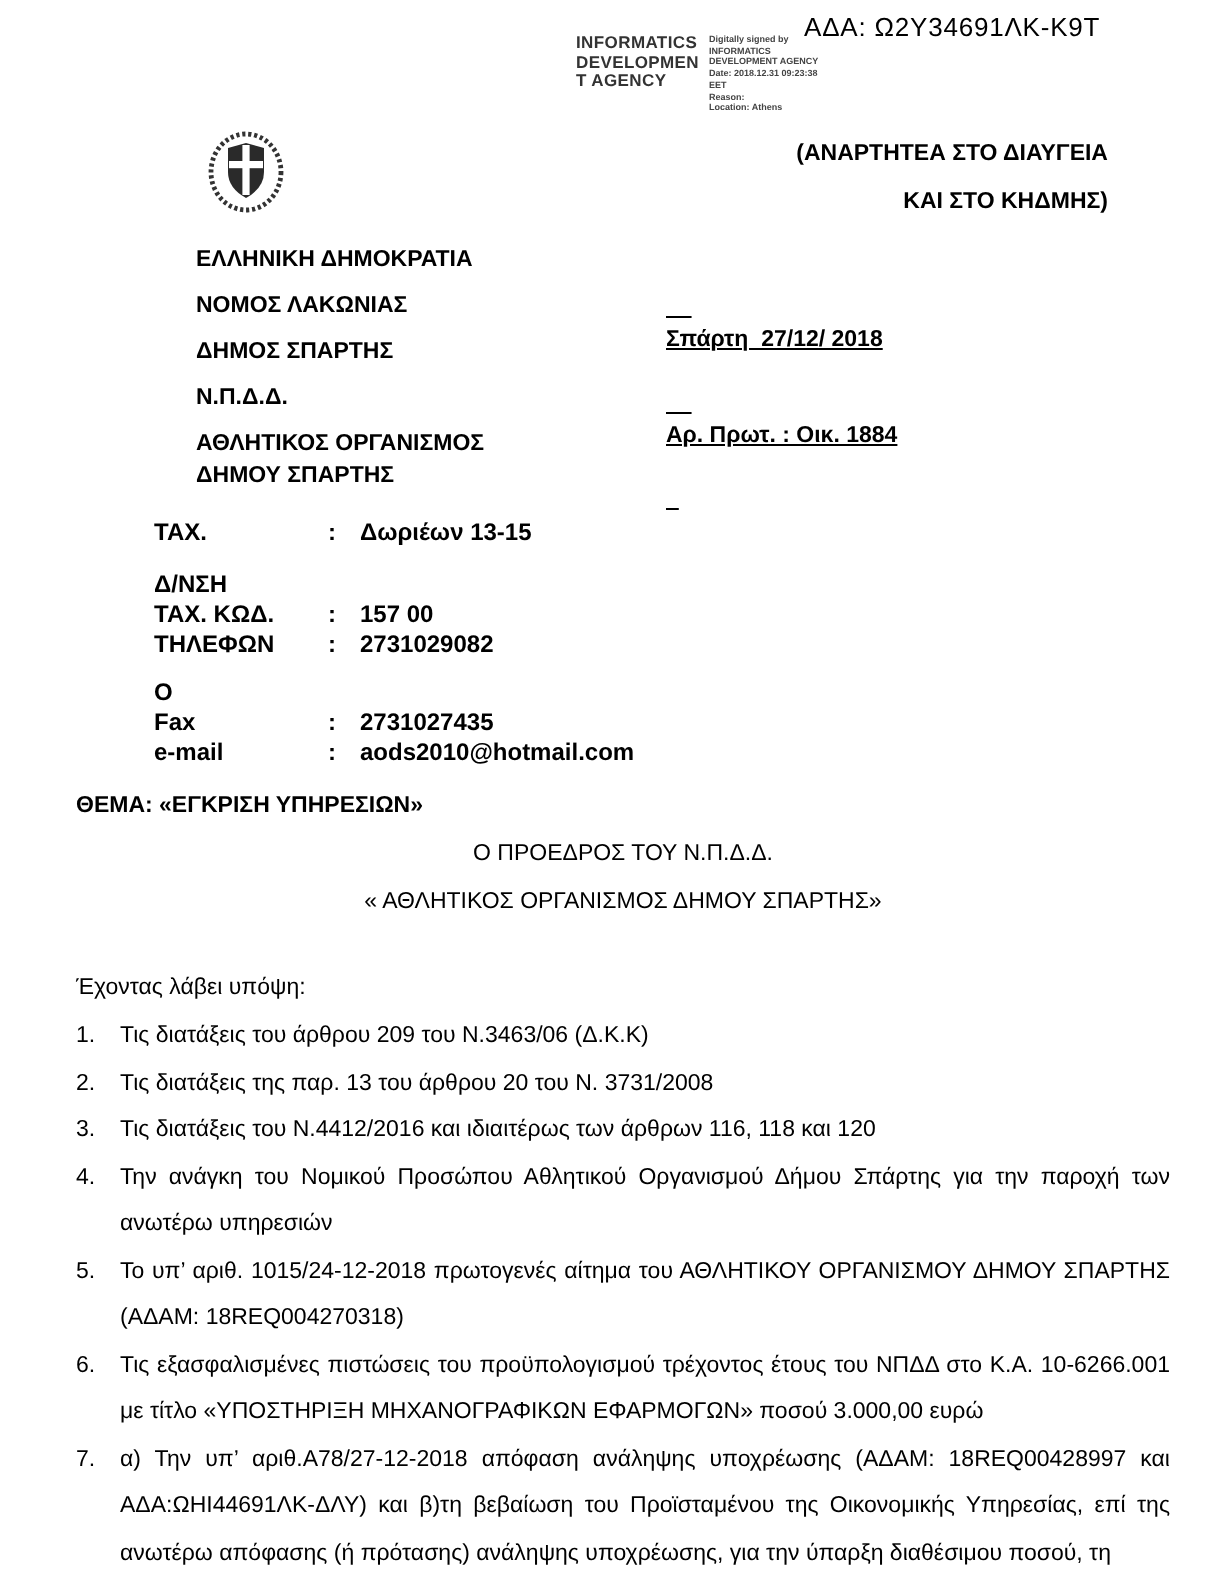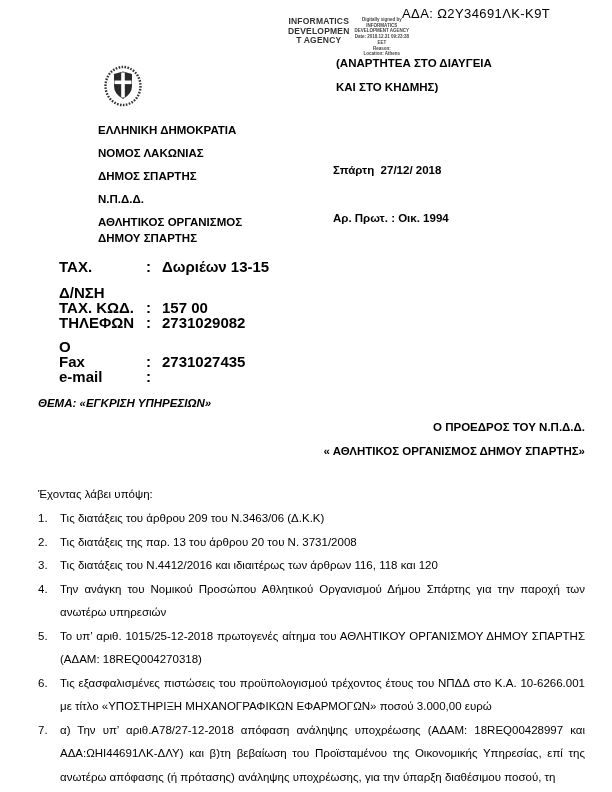--- a/index.html
+++ b/index.html
@@ -1,48 +1,48 @@
 <!DOCTYPE html>
 <html><head>
 <meta charset="utf-8">
 <style>
   html,body{margin:0;padding:0;background:#fff;}
   .page{position:relative;width:612px;height:792px;background:#ffffff;
         font-family:"Liberation Sans",sans-serif;color:#000;overflow:hidden;}
 
   .ada{position:absolute;left:402px;top:6px;font-size:13px;letter-spacing:.4px;color:#000000;}
 
-  .stamp{position:absolute;left:288px;top:17px;display:flex;gap:5px;color:#222;text-align:center;}
+  .stamp{position:absolute;left:288px;top:17px;display:flex;gap:5px;color:#222;}
   .stamp-agency{font-size:8.5px;line-height:9.5px;letter-spacing:.2px;font-weight:bold;color:#333;}
   .stamp-details{font-size:4.5px;line-height:5.7px;font-weight:bold;color:#444;}
 
   .emblem{position:absolute;left:103px;top:65px;width:40px;height:42px;}
 
-  .anartitea{position:absolute;left:336px;top:51px;width:218px;text-align:left;
+  .anartitea{position:absolute;left:336px;top:65px;width:218px;text-align:right;
              font-weight:bold;font-size:11.5px;line-height:24px;}
 
   .org{position:absolute;left:75px;top:124px;font-weight:bold;font-size:11.5px;line-height:13px;}
   .org .line{margin-top:10px;padding-left:23px;}
   .org .line:first-child{margin-top:0;}
   .org .line.tight{margin-top:3px;}
 
   .proto{position:absolute;left:333px;top:130px;font-weight:bold;font-size:11.5px;
-         line-height:16px;white-space:pre-wrap;}
+         line-height:16px;white-space:pre-wrap;text-decoration:underline;}
 
-  .contact{position:absolute;left:59px;top:259px;font-weight:bold;font-size:15px;}
+  .contact{position:absolute;left:77px;top:259px;font-weight:bold;font-size:12px;}
   .contact .row{display:flex;line-height:15px;}
   .contact .row.gap-lg{margin-top:11px;}
   .contact .row.gap-md{margin-top:9px;}
   .contact .lbl{width:87px;white-space:pre-wrap;}
   .contact .sep{width:16px;}
   .contact .val{white-space:pre-wrap;}
 
   .docbody{position:absolute;left:38px;top:397px;width:547px;font-size:11.5px;}
-  .subject{font-weight:bold;line-height:13px;margin:0 0 11px 0;font-style:italic;}
-  .title{text-align:right;font-weight:bold;line-height:13px;margin:0 0 11px 0;}
+  .subject{font-weight:bold;line-height:13px;margin:0 0 11px 0;}
+  .title{text-align:center;font-weight:normal;line-height:13px;margin:0 0 11px 0;}
   .title.last{margin-bottom:30px;}
   .intro{line-height:13px;margin:12px 0 6px 0;}
 
   .list{line-height:23.5px;}
   .item{display:flex;}
   .item .num{width:22px;flex:0 0 22px;}
   .item .txt{flex:1;text-align:justify;}
 </style>
 </head>
 <body>
@@ -88,21 +88,21 @@
     <div class="line">ΕΛΛΗΝΙΚΗ ΔΗΜΟΚΡΑΤΙΑ</div>
     <div class="line">ΝΟΜΟΣ ΛΑΚΩΝΙΑΣ</div>
     <div class="line">ΔΗΜΟΣ ΣΠΑΡΤΗΣ</div>
     <div class="line">Ν.Π.Δ.Δ.</div>
     <div class="line">ΑΘΛΗΤΙΚΟΣ ΟΡΓΑΝΙΣΜΟΣ</div>
     <div class="line tight">ΔΗΜΟΥ ΣΠΑΡΤΗΣ</div>
   </div>
 
   <div class="proto">
     <div>Σπάρτη  27/12/ 2018</div>
-    <div>Αρ. Πρωτ. : Οικ. 1994</div>
+    <div>Αρ. Πρωτ. : Οικ. 1884</div>
   </div>
 
   <div class="contact">
     <div class="row">
       <span class="lbl">ΤΑΧ.</span>
       <span class="sep">:</span>
       <span class="val">Δωριέων 13-15</span>
     </div>
     <div class="row gap-lg">
       <span class="lbl">Δ/ΝΣΗ</span>
@@ -125,20 +125,21 @@
       <span class="val"></span>
     </div>
     <div class="row">
       <span class="lbl">Fax</span>
       <span class="sep">:</span>
       <span class="val">2731027435</span>
     </div>
     <div class="row">
       <span class="lbl">e-mail</span>
       <span class="sep">:</span>
+      <span class="val">aods2010@hotmail.com</span>
     </div>
   </div>
 
   <div class="docbody">
     <div class="subject">ΘΕΜΑ: «ΕΓΚΡΙΣΗ ΥΠΗΡΕΣΙΩΝ»</div>
     <div class="title">Ο ΠΡΟΕΔΡΟΣ ΤΟΥ Ν.Π.Δ.Δ.</div>
     <div class="title last">« ΑΘΛΗΤΙΚΟΣ ΟΡΓΑΝΙΣΜΟΣ  ΔΗΜΟΥ ΣΠΑΡΤΗΣ»</div>
 
     <div class="intro">Έχοντας λάβει υπόψη:</div>
 
@@ -154,21 +155,21 @@
       <div class="item">
         <span class="num">3.</span>
         <span class="txt">Τις διατάξεις του Ν.4412/2016 και ιδιαιτέρως των άρθρων 116, 118 και 120</span>
       </div>
       <div class="item">
         <span class="num">4.</span>
         <span class="txt">Την ανάγκη του Νομικού Προσώπου  Αθλητικού Οργανισμού Δήμου Σπάρτης για την παροχή των ανωτέρω υπηρεσιών</span>
       </div>
       <div class="item">
         <span class="num">5.</span>
-        <span class="txt">Το υπ’ αριθ. 1015/25-12-2018 πρωτογενές αίτημα του ΑΘΛΗΤΙΚΟΥ ΟΡΓΑΝΙΣΜΟΥ ΔΗΜΟΥ ΣΠΑΡΤΗΣ  (ΑΔΑΜ: 18REQ004270318)</span>
+        <span class="txt">Το υπ’ αριθ. 1015/24-12-2018 πρωτογενές αίτημα του ΑΘΛΗΤΙΚΟΥ ΟΡΓΑΝΙΣΜΟΥ ΔΗΜΟΥ ΣΠΑΡΤΗΣ  (ΑΔΑΜ: 18REQ004270318)</span>
       </div>
       <div class="item">
         <span class="num">6.</span>
         <span class="txt">Τις εξασφαλισμένες πιστώσεις του προϋπολογισμού τρέχοντος έτους του ΝΠΔΔ στο Κ.Α. 10-6266.001 με τίτλο «ΥΠΟΣΤΗΡΙΞΗ ΜΗΧΑΝΟΓΡΑΦΙΚΩΝ ΕΦΑΡΜΟΓΩΝ» ποσού 3.000,00 ευρώ</span>
       </div>
       <div class="item">
         <span class="num">7.</span>
         <span class="txt">α) Την υπ’ αριθ.Α78/27-12-2018 απόφαση ανάληψης υποχρέωσης (ΑΔΑΜ: 18REQ00428997 και ΑΔΑ:ΩΗΙ44691ΛΚ-ΔΛΥ) και β)τη βεβαίωση του Προϊσταμένου της Οικονομικής Υπηρεσίας, επί της ανωτέρω απόφασης (ή πρότασης) ανάληψης υποχρέωσης, για την ύπαρξη διαθέσιμου ποσού, τη</span>
       </div>
     </div>

